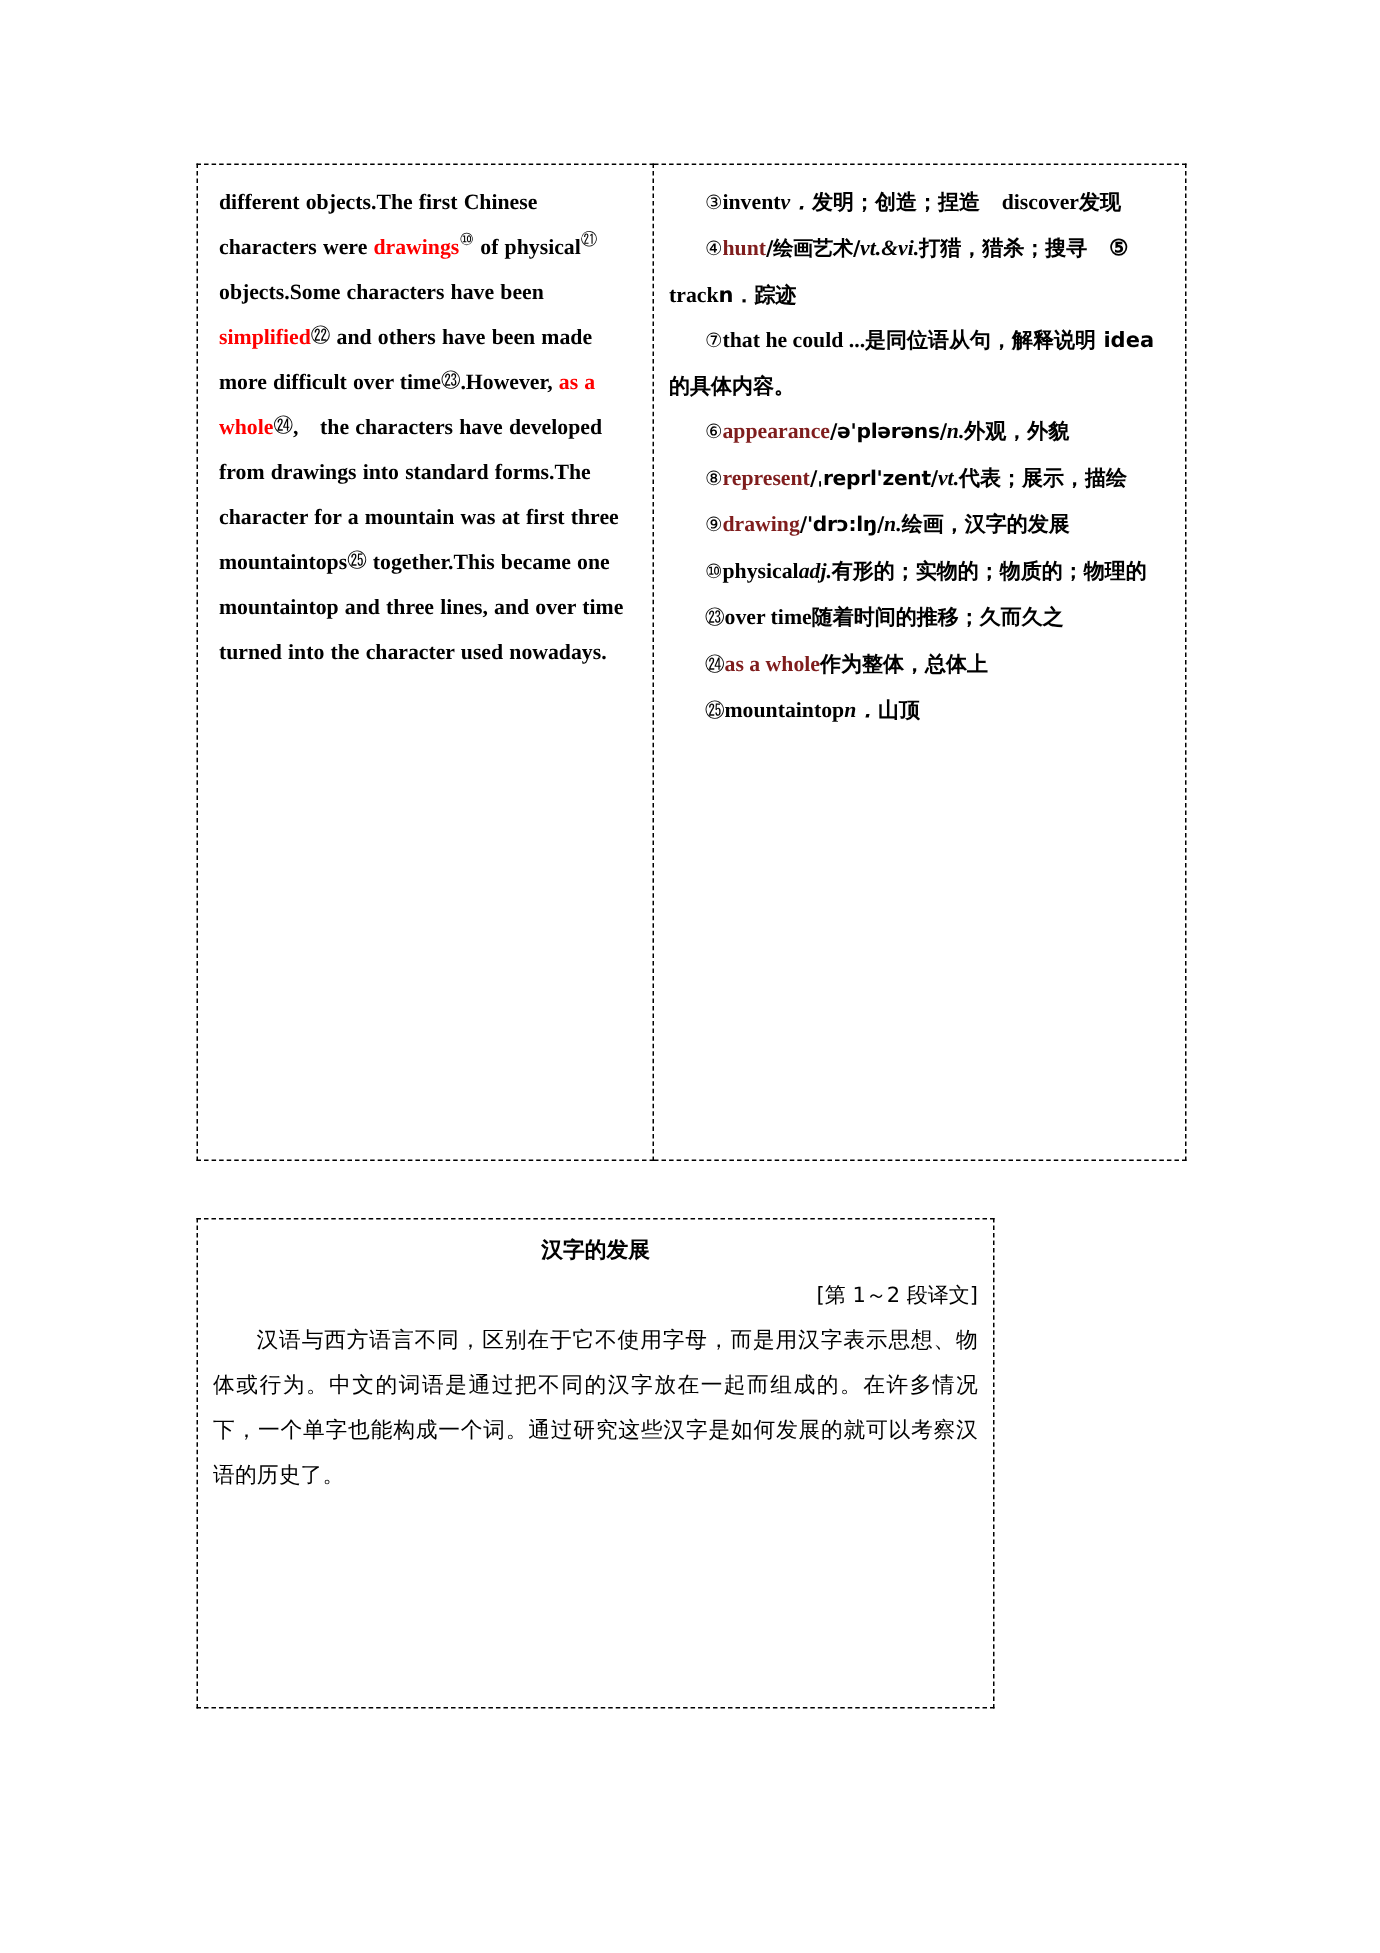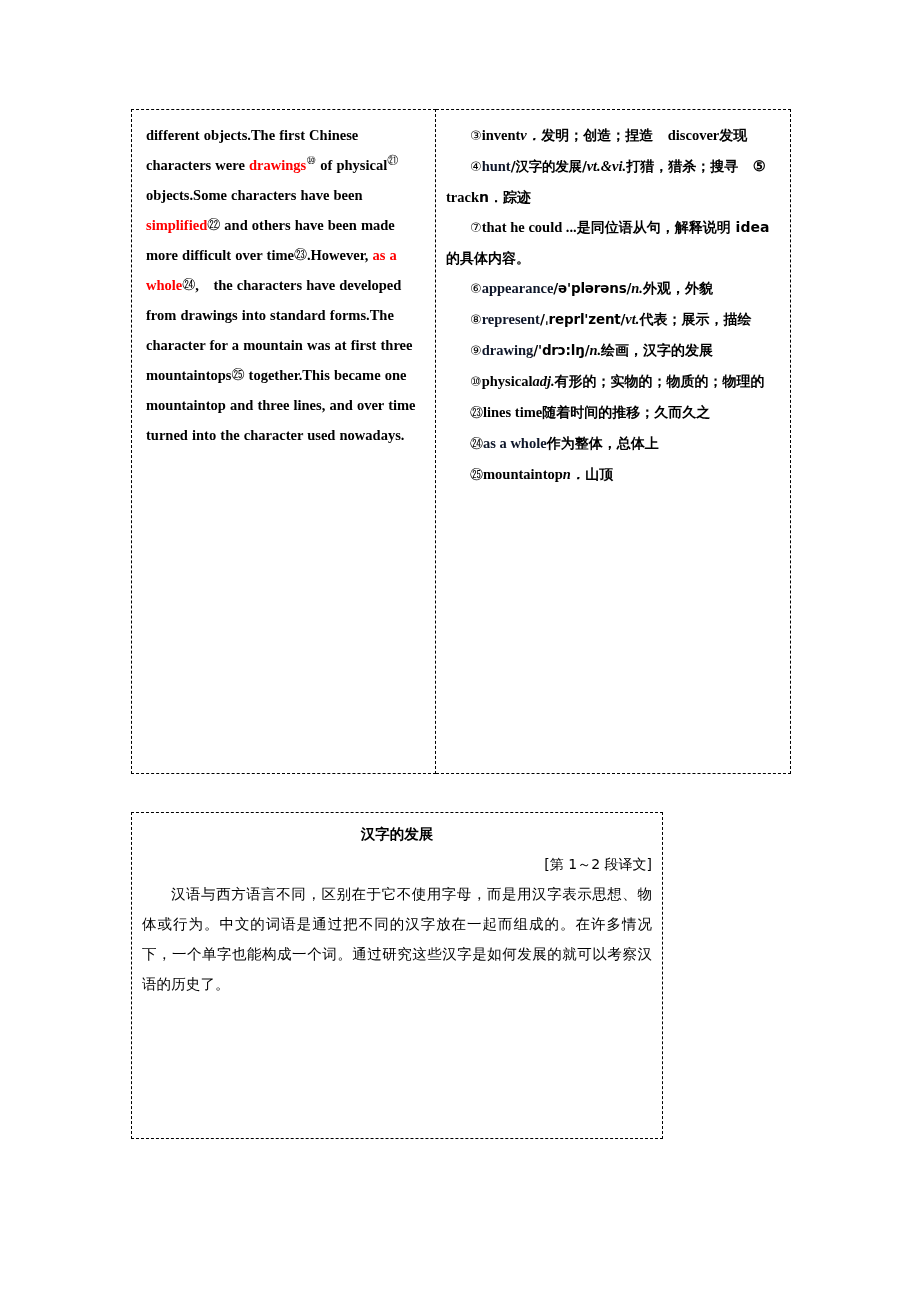--- a/index.html
+++ b/index.html
@@ -87,21 +87,21 @@
     font-weight: bold;
     text-indent: 24px;
     margin: 0;
     font-family: "Liberation Serif", "DejaVu Serif", serif;
   }
   .voc-item .num {
     font-family: "DejaVu Sans", sans-serif;
     font-size: 13px;
     font-weight: normal;
   }
-  .voc-item .word { color: #0f172a; font-weight: bold; margin-top: 16px; }
+  .voc-item .word { color: #7f1d1d; font-weight: bold; margin-top: 16px; }
   .voc-item .word-blk { color: #000; font-weight: bold; }
   .voc-item .pron {
     font-family: "DejaVu Sans", sans-serif;
     font-size: 13.5px;
     font-weight: bold;
     letter-spacing: -0.2px;
   }
   .voc-item .pos {
     font-style: italic;
     font-weight: bold;
@@ -159,27 +159,27 @@
 
   <div class="top-region">
 
     <div class="col-box col-left">
       <div class="eng-para" id="eng-para"><span>different objects.The first Chinese characters were </span><span class="red">drawings</span><span class="sup-circ">⑩</span><span> of physical</span><span class="sup-circ">㉑</span><span> objects.Some characters have been </span><span class="red">simplified</span><span class="mark">㉒</span><span> and others have been made more difficult over time</span><span class="mark">㉓</span><span>.However, </span><span class="red">as a whole</span><span class="mark">㉔</span><span>, the characters have developed from drawings into standard forms.The character for a mountain was at first three mountaintops</span><span class="mark">㉕</span><span> together.This became one mountaintop and three lines, and over time turned into the character used nowadays.</span></div>
     </div>
 
     <div class="col-box col-right">
       <div class="voc-list" id="voc-list">
           <div class="voc-item"><span class="num">③</span><span class="word-blk">invent</span><span class="pos">v．</span><span class="cn">发明；创造；捏造</span><span> </span><span class="plain">discover</span><span class="cn">发现</span></div>
-          <div class="voc-item"><span class="num">④</span><span class="word">hunt</span><span class="pron">/汉字的发展/</span><span class="pos">vt.&amp;vi.</span><span class="cn">打猎，猎杀；搜寻</span><span> </span><span class="plain">⑤ track</span><span class="cn">n．踪迹</span></div>
+          <div class="voc-item"><span class="num">④</span><span class="word">hunt</span><span class="pron">/绘画艺术/</span><span class="pos">vt.&amp;vi.</span><span class="cn">打猎，猎杀；搜寻</span><span> </span><span class="plain">⑤ track</span><span class="cn">n．踪迹</span></div>
           <div class="voc-item"><span class="num">⑦</span><span class="word-blk">that he could ...</span><span class="cn">是同位语从句，解释说明 idea 的具体内容。</span></div>
           <div class="voc-item"><span class="num">⑥</span><span class="word">appearance</span><span class="pron">/ə'plərəns/</span><span class="pos">n.</span><span class="cn">外观，外貌</span></div>
           <div class="voc-item"><span class="num">⑧</span><span class="word">represent</span><span class="pron">/ˌreprl'zent/</span><span class="pos">vt.</span><span class="cn">代表；展示，描绘</span></div>
           <div class="voc-item"><span class="num">⑨</span><span class="word">drawing</span><span class="pron">/'drɔ:lŋ/</span><span class="pos">n.</span><span class="cn">绘画，汉字的发展</span></div>
           <div class="voc-item"><span class="num">⑩</span><span class="word-blk">physical</span><span class="pos">adj.</span><span class="cn">有形的；实物的；物质的；物理的</span></div>
-          <div class="voc-item"><span class="num">㉓</span><span class="word-blk">lines time</span><span class="cn">随着时间的推移；久而久之</span></div>
+          <div class="voc-item"><span class="num">㉓</span><span class="word-blk">over time</span><span class="cn">随着时间的推移；久而久之</span></div>
           <div class="voc-item"><span class="num">㉔</span><span class="word">as a whole</span><span class="cn">作为整体，总体上</span></div>
           <div class="voc-item"><span class="num">㉕</span><span class="word-blk">mountaintop</span><span class="pos">n．</span><span class="cn">山顶</span></div>
         </div>
     </div>
 
   </div>
 
   <div class="bottom-box">
     <div class="bottom-title">汉字的发展</div>
     <div class="bottom-label">[第 1～2 段译文]</div>

